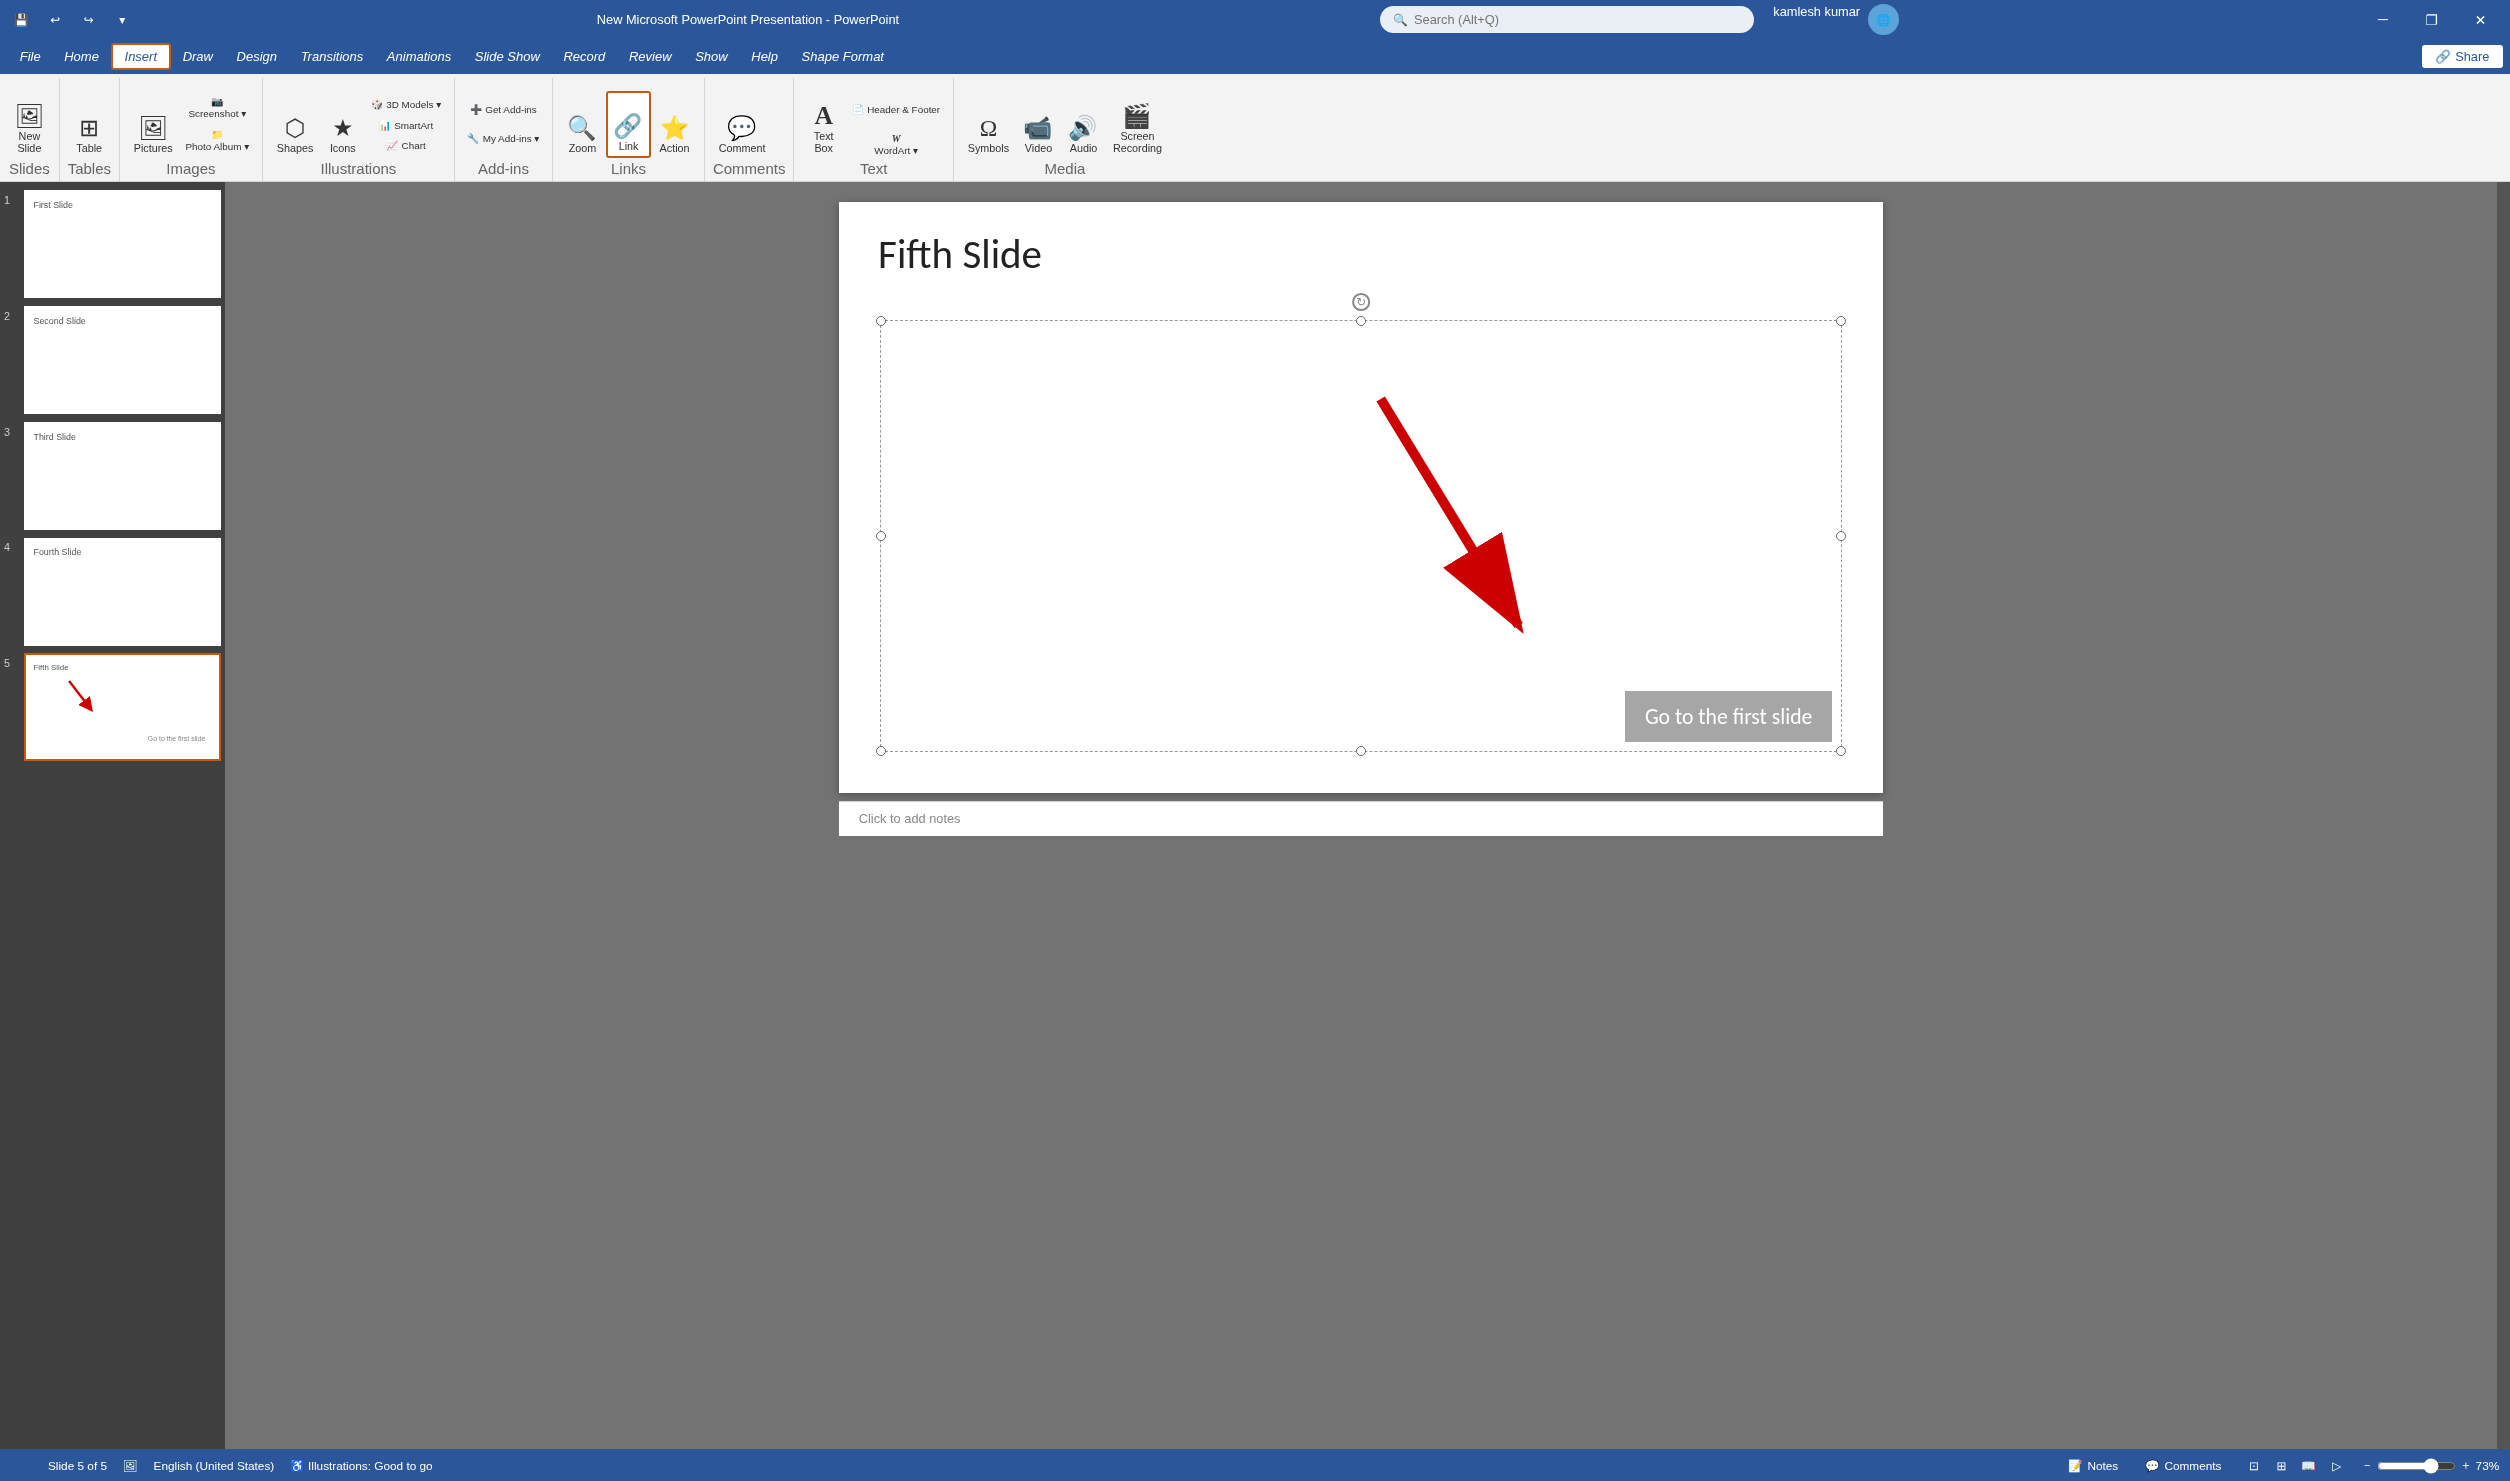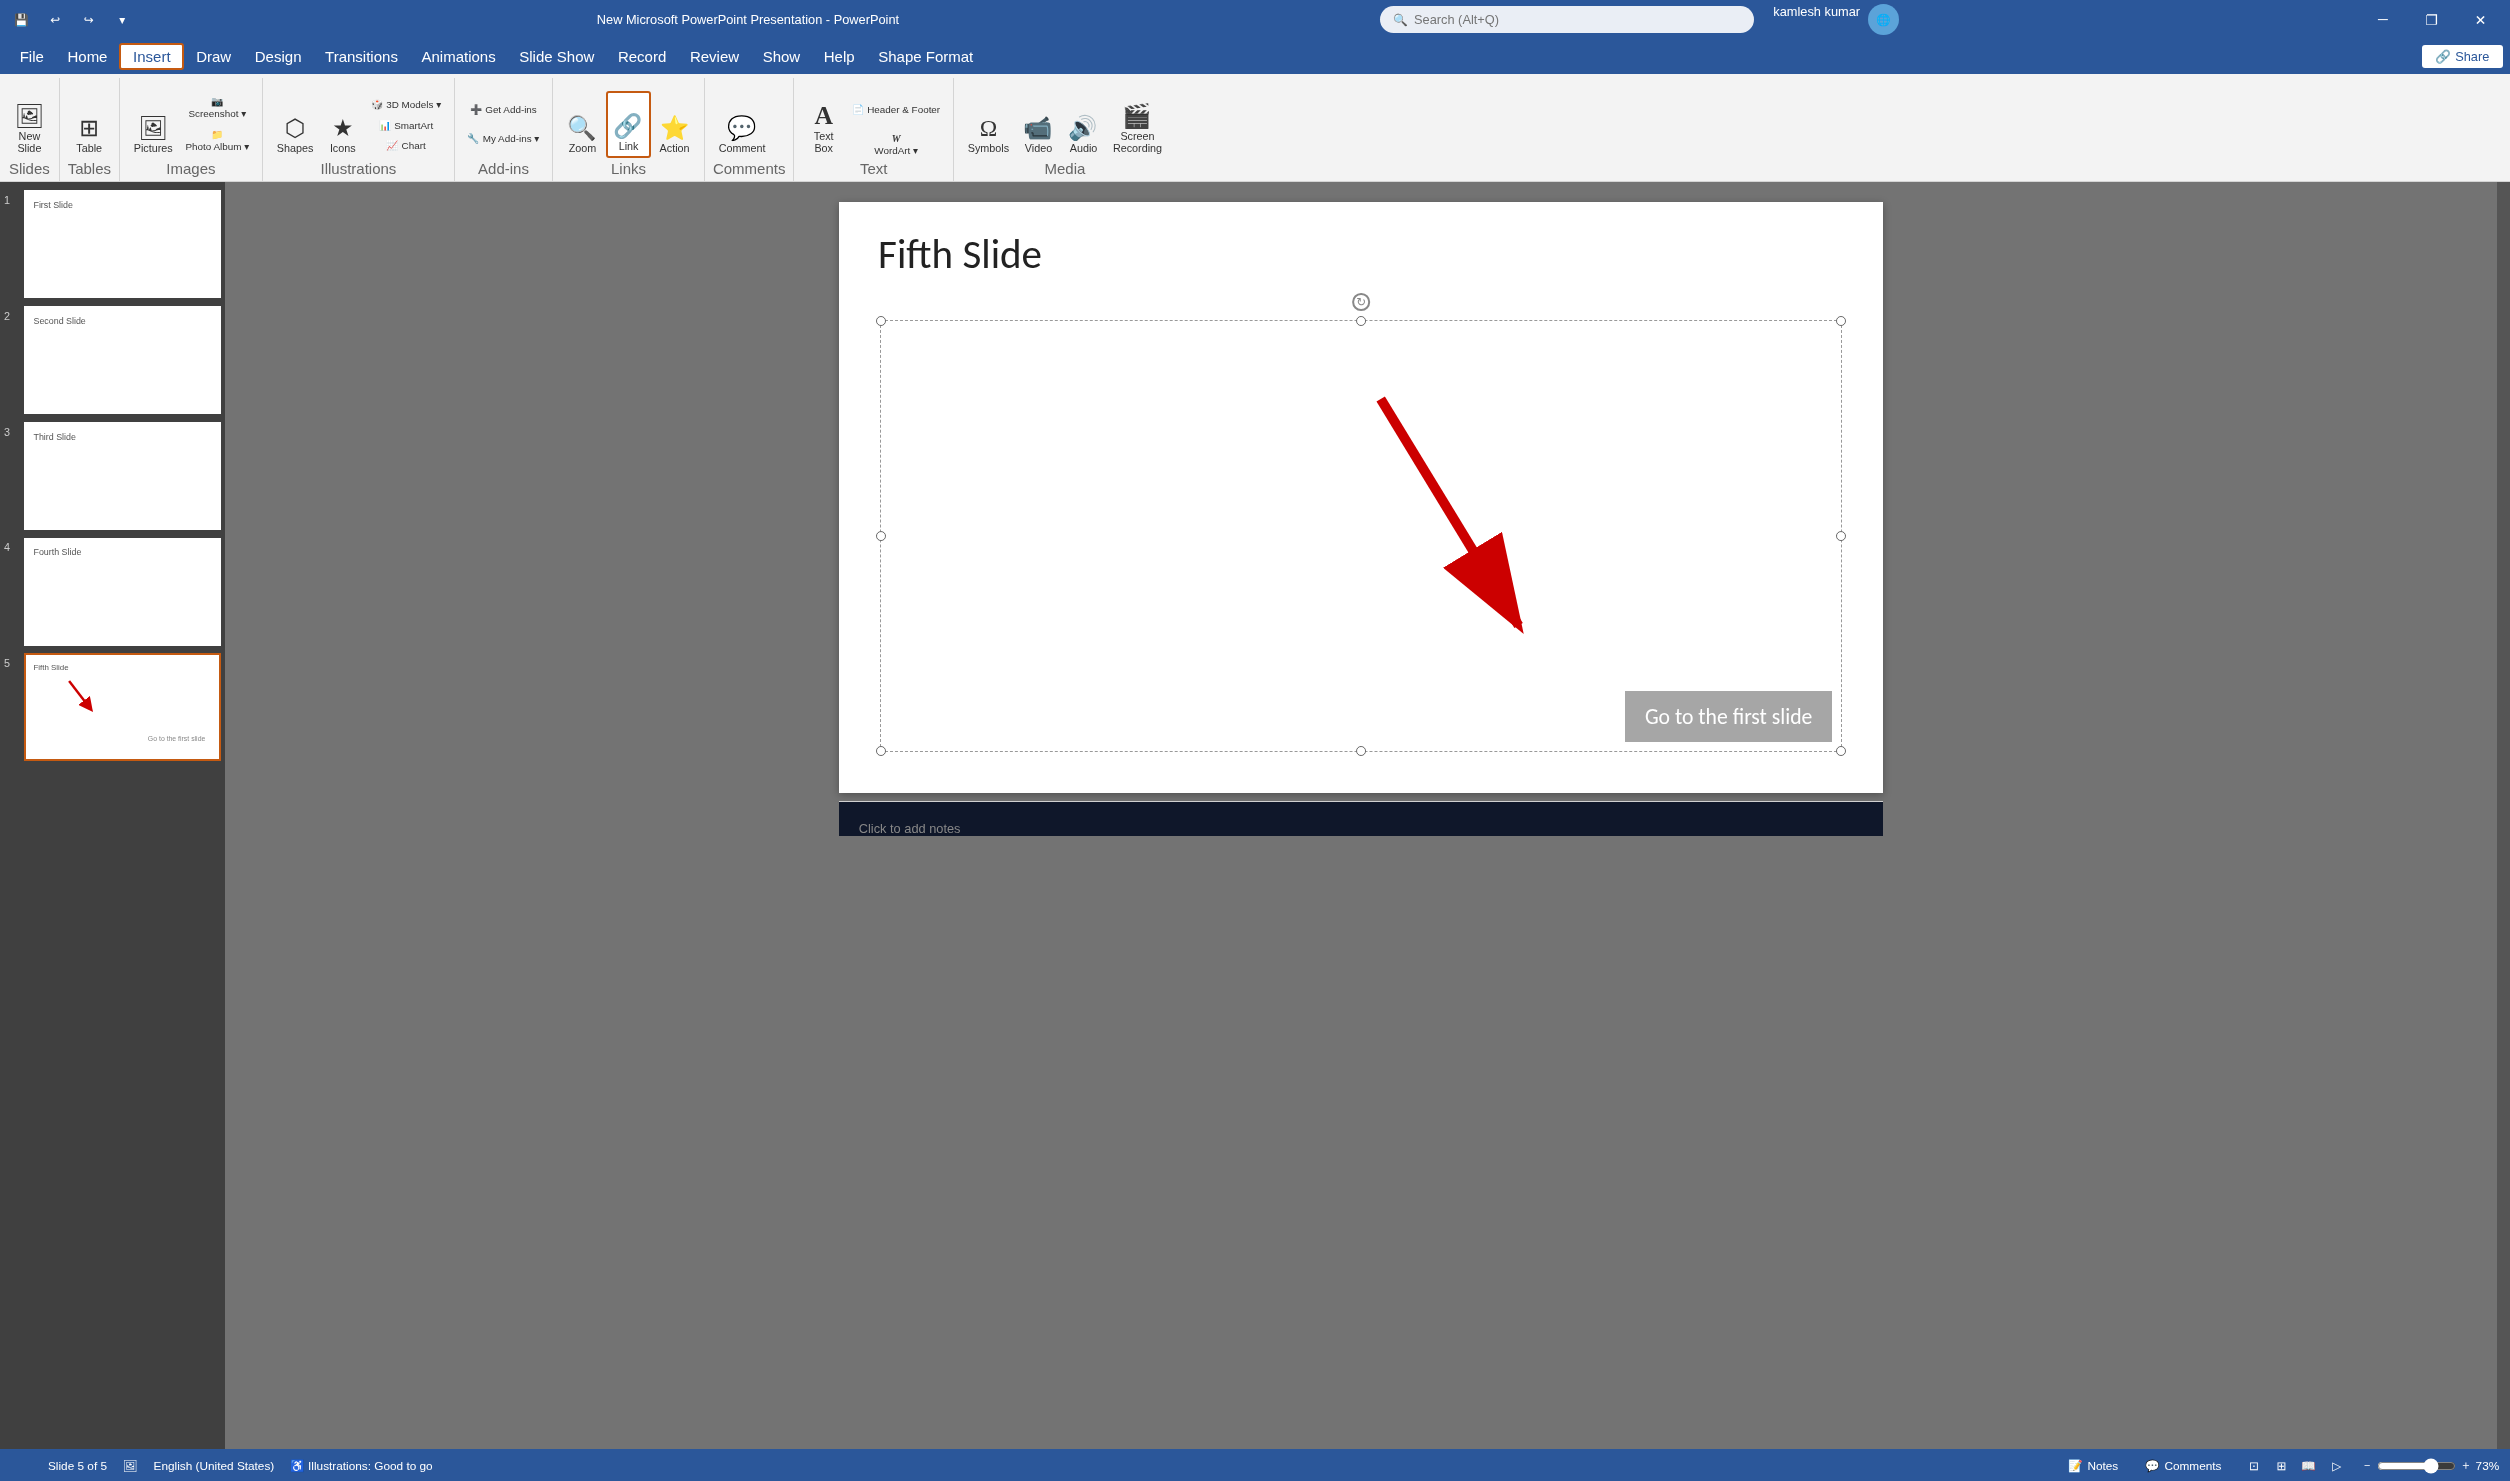--- a/index.html
+++ b/index.html
@@ -30,24 +30,25 @@
       background: #2b579a;
       display: flex;
       align-items: center;
       padding: 0 7.9px;
     }
     .menu-item {
       padding: 3.9px 11.8px;
       color: white;
       cursor: pointer;
       border-radius: 3px;
-      font-size: 15px;
+      font-size: 13px;
       height: 27.6px;
       display: flex;
       align-items: center;
+      font-style: italic;
     }
     .menu-item.active { background: white; color: #2b579a; border: 2px solid #c55a11; }
     .share-btn { margin-left: auto; background: white; color: #2b579a; border-radius: 3px; padding: 3.9px 13.8px; font-size: 12.8px; cursor: pointer; font-weight: 500; }
 
     
     #ribbon {
       background: #f3f3f3;
       border-bottom: 1px solid #d4d4d4;
       display: flex;
       align-items: stretch;
@@ -252,24 +253,24 @@
     .view-btn { width: 25.6px; height: 21.7px; display: flex; align-items: center; justify-content: center; cursor: pointer; border-radius: 3px; }
     .zoom-ctrl { display: flex; align-items: center; gap: 3.9px; }
     .zoom-slider { width: 99px; accent-color: white; }
 
     
     #right-scroll { width: 13.8px; background: #555; }
 
     
     #notes-bar {
       height: 35px;
-      background: #0f172a;
+      background: #ffffff;
       border-top: 1px solid #d4d4d4;
       display: flex;
-      align-items: flex-end;
+      align-items: center;
       padding: 0 19.7px;
       color: #888;
       font-size: 12.8px;
     }
   </style>
 </head>
 <body>
 
 <div id="title-bar">
   <div class="left-controls">

